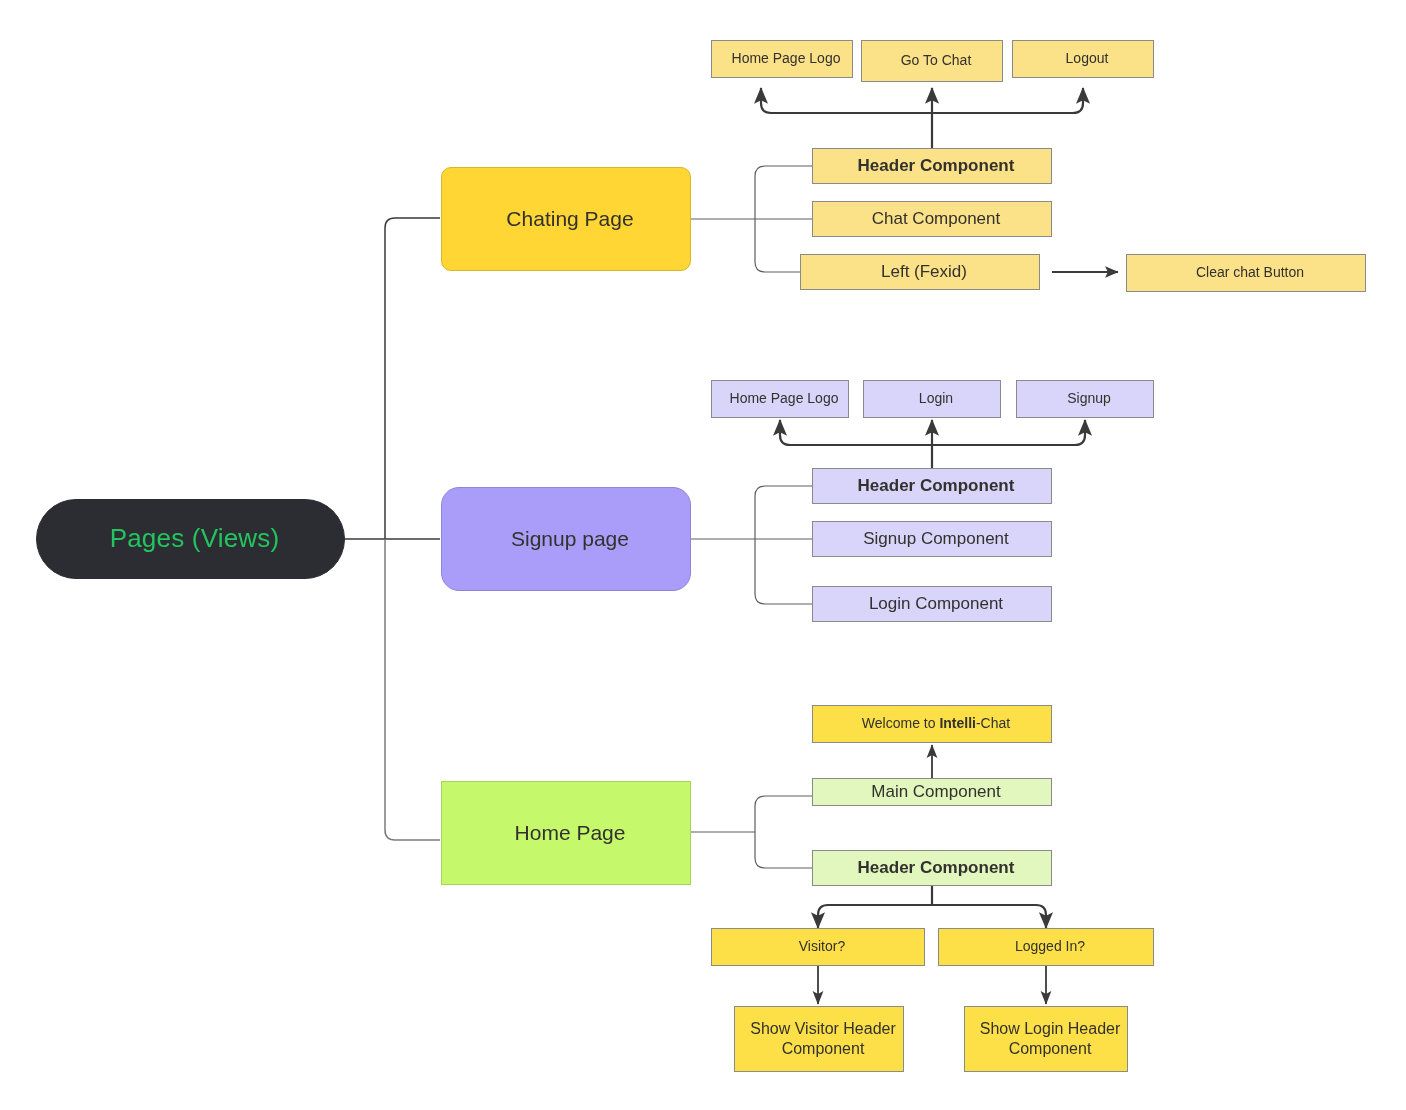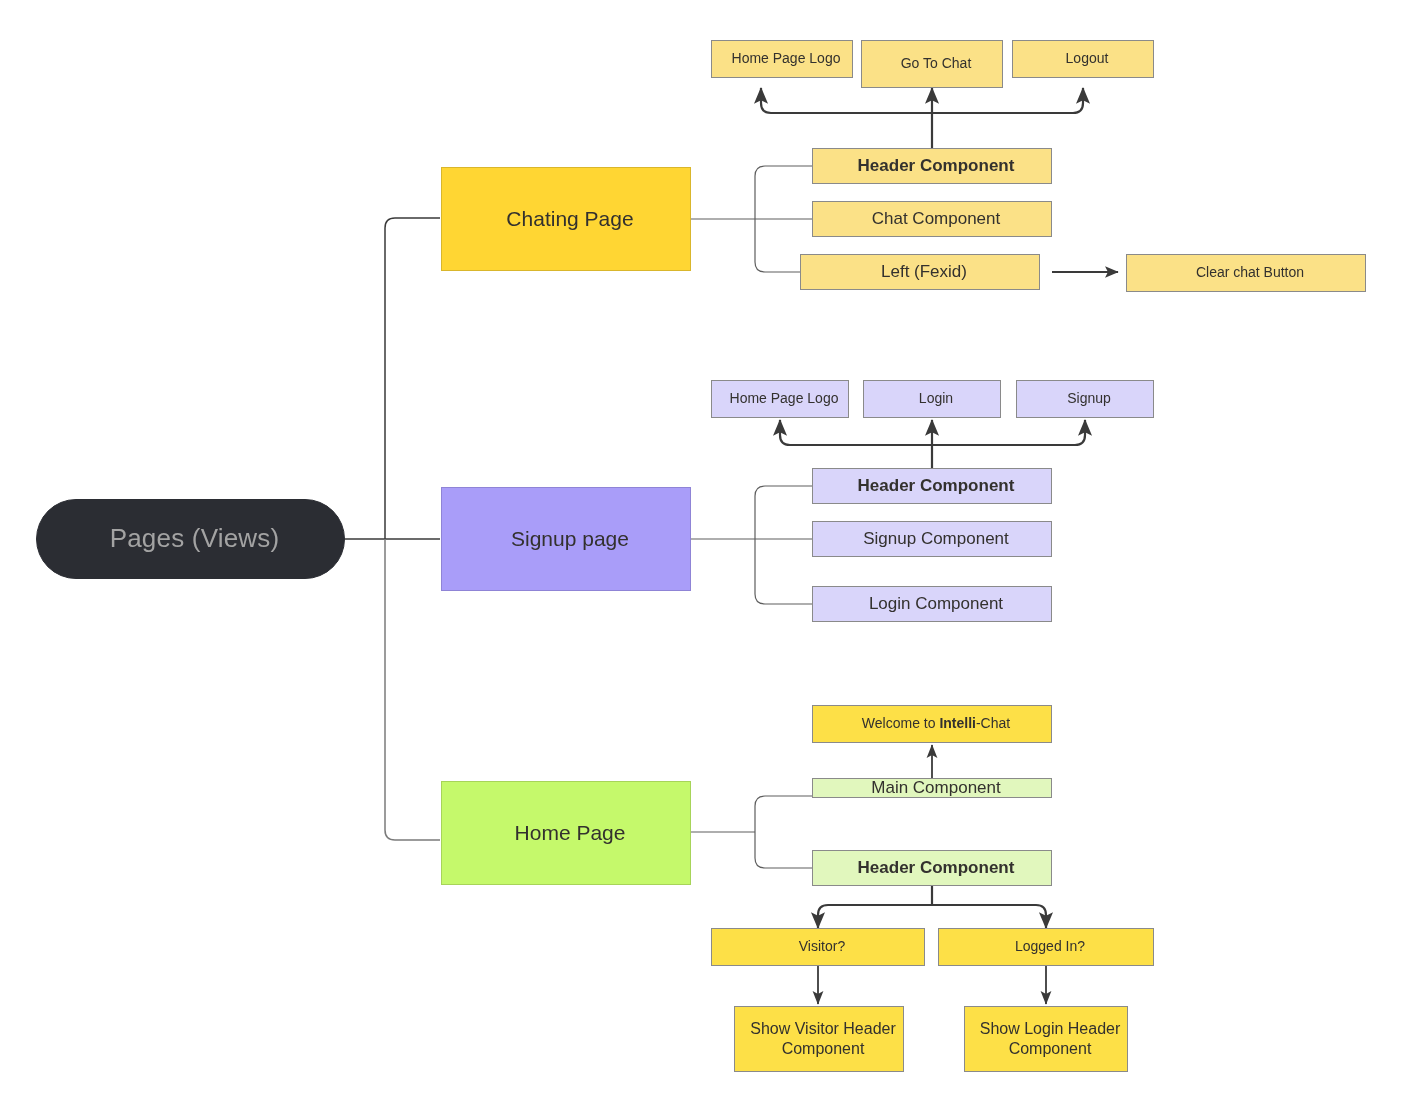--- a/index.html
+++ b/index.html
@@ -35,33 +35,33 @@
     line-height: 1.22;
     color: #33312e;
     z-index: 2;
     padding-left: 8px;
   }
   .node .lbl { display: block; padding: 0 6px; }
 
   
   .root {
     background: #2b2d33;
-    color: #a3a3a3;
+    color: #22c55e;
     border-radius: 40px;
     font-size: 26px;
     letter-spacing: .2px;
     border: 1px solid #2b2d33;
   }
 
   
   .page {
     font-size: 21px;
     border: 1px solid #8a8a8a;
   }
-  .page-chat   { background: #ffd633; border-color: #d9b62c; }
+  .page-chat   { background: #ffd633; border-color: #d9b62c; border-radius: 10px; }
   .page-signup { background: #a99df9; border-color: #8f84d6; }
   .page-home   { background: #c5f96b; border-color: #a7d459; }
 
   
   .comp {
     font-size: 17px;
     border: 1px solid #8a8a8a;
   }
   .comp-yellow { background: #fbe187; border-color: #8a8a8a; }
   .comp-purple { background: #d9d5fa; border-color: #8a8a8a; }
@@ -169,32 +169,32 @@
   <div class="node comp comp-yellow" style="left:812px; top:201px; width:240px; height:36px;text-align:center;">
     <span class="lbl">Chat Component</span>
   </div>
   <div class="node comp comp-yellow" style="left:800px; top:254px; width:240px; height:36px;">
     <span class="lbl">Left (Fexid)</span>
   </div>
 
   <div class="node leaf leaf-yellow" style="left:711px; top:40px; width:142px; height:38px;">
     <span class="lbl">Home Page Logo</span>
   </div>
-  <div class="node leaf leaf-yellow" style="left:861px; top:40px; width:142px; height:48px;">
+  <div class="node leaf leaf-yellow" style="left:861px; top:40px; width:142px; height:42px;">
     <span class="lbl">Go To Chat</span>
   </div>
   <div class="node leaf leaf-yellow" style="left:1012px; top:40px; width:142px; height:38px;text-align:center;">
     <span class="lbl">Logout</span>
   </div>
 
   <div class="node leaf leaf-yellow" style="left:1126px; top:254px; width:240px; height:38px;">
     <span class="lbl">Clear chat Button</span>
   </div>
 
-  <div class="node page page-signup" style="left:441px; top:487px; width:250px; height:104px;">
+  <div class="node page page-signup" style="left:441px; top:487px; width:250px; height:104px;border-radius:18px;">
     <span class="lbl">Signup page</span>
   </div>
 
   <div class="node comp comp-purple bold" style="left:812px; top:468px; width:240px; height:36px;">
     <span class="lbl">Header Component</span>
   </div>
   <div class="node comp comp-purple" style="left:812px; top:521px; width:240px; height:36px;">
     <span class="lbl">Signup Component</span>
   </div>
   <div class="node comp comp-purple" style="left:812px; top:586px; width:240px; height:36px;">
@@ -208,21 +208,21 @@
     <span class="lbl">Login</span>
   </div>
   <div class="node leaf leaf-purple" style="left:1016px; top:380px; width:138px; height:38px;">
     <span class="lbl">Signup</span>
   </div>
 
   <div class="node page page-home" style="left:441px; top:781px; width:250px; height:104px;">
     <span class="lbl">Home Page</span>
   </div>
 
-  <div class="node comp comp-green" style="left:812px; top:778px; width:240px; height:20px;">
+  <div class="node comp comp-green" style="left:812px; top:778px; width:240px; height:28px;">
     <span class="lbl">Main Component</span>
   </div>
   <div class="node comp comp-green bold" style="left:812px; top:850px; width:240px; height:36px;">
     <span class="lbl">Header Component</span>
   </div>
 
   <div class="node leaf leaf-green" style="left:812px; top:705px; width:240px; height:38px;">
     <span class="lbl">
       <span>Welcome to </span><span class="bold">Intelli</span><span>-Chat</span>
     </span>

